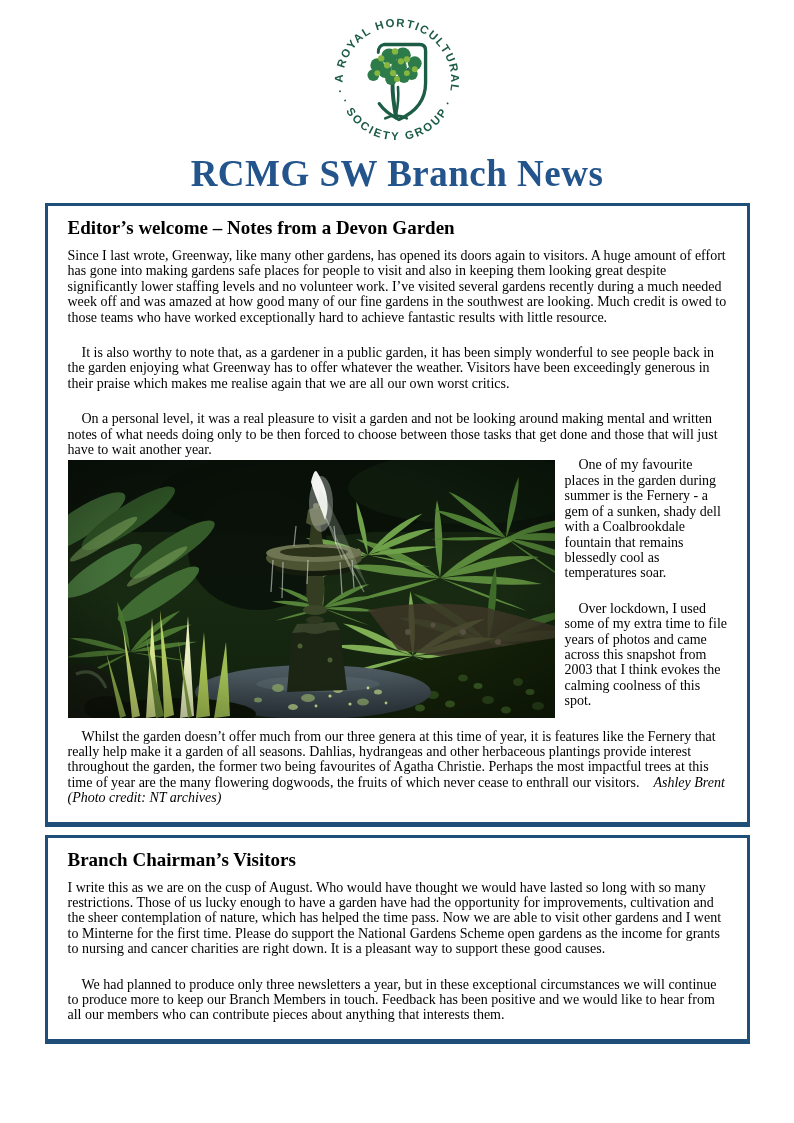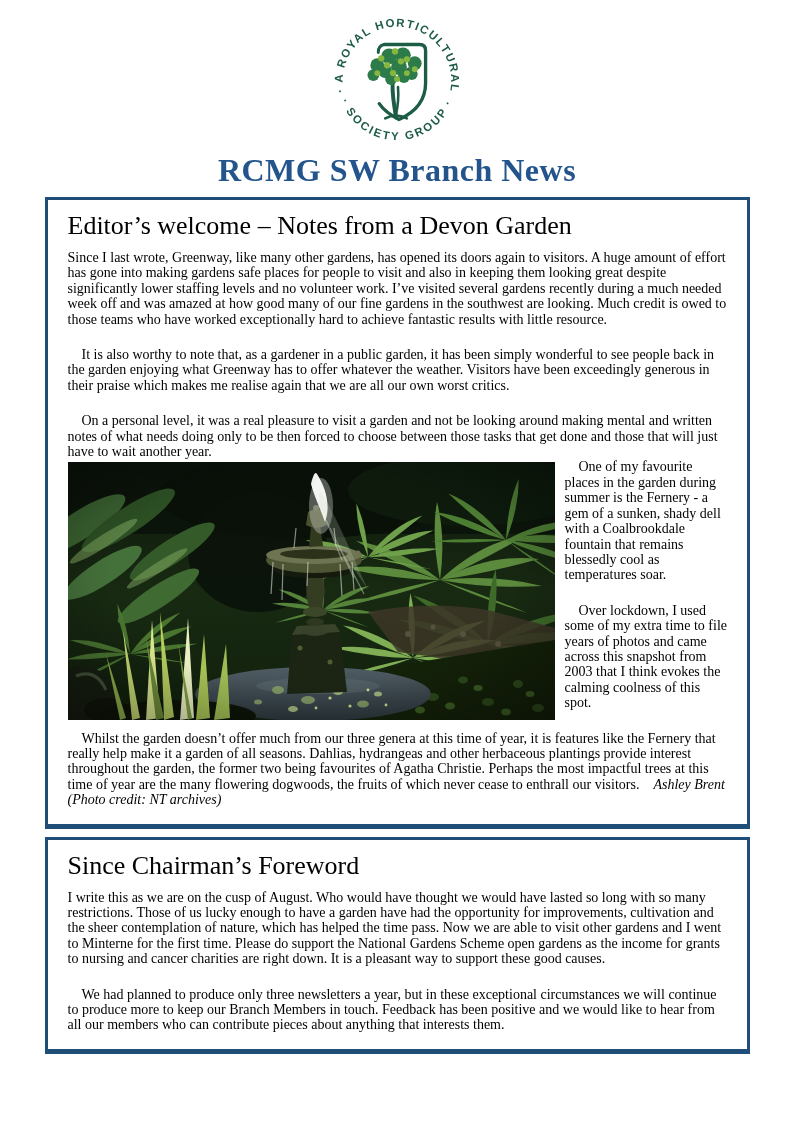--- a/index.html
+++ b/index.html
@@ -16,31 +16,31 @@
   .page{width:794px;height:1123px;position:relative;padding-top:12px;}
   .logo{display:block;margin:0 auto;}
   .arc-text{
     font-family:"Liberation Sans","DejaVu Sans",sans-serif;
     font-weight:bold;fill:var(--logo-green);
   }
   .arc-top{font-size:11.6px;letter-spacing:1.6px;}
   .arc-bottom{font-size:11.6px;letter-spacing:2.2px;}
   h1.title{
     text-align:center;color:var(--title-blue);
-    font-size:32px;font-weight:bold;letter-spacing:.5px;margin-top:2px;
+    font-size:37px;font-weight:bold;letter-spacing:.5px;margin-top:2px;
   }
   .subtitle{text-align:center;font-size:23px;margin-top:9px;}
   .section{
     width:705px;margin:8px auto 0;
     border:3px solid var(--accent-navy);border-bottom-width:5px;
     padding:11px 19px 16px 20px;
     background:#fff;
   }
   .section::after{content:"";display:block;clear:both;}
-  .section h2{font-size:26px;font-weight:normal;margin:0 0 9px;}
+  .section h2{font-size:19px;font-weight:bold;margin:0 0 9px;}
   .section p{font-size:14px;line-height:15.4px;margin:20px 0 0;}
   .section p.first{margin-top:0;}
   .section p.ind{text-indent:14px;}
   .photo{
     float:left;width:487px;height:258px;margin:3px 10px 5px 0;
     display:block;
   }
   .credit{font-style:italic;margin-left:14px;}
 </style>
 </head>
@@ -268,18 +268,18 @@
 
       <rect width="487" height="258" fill="url(#vig)"></rect>
     </svg>
 
     <p class="ind first">One of my favourite places in the garden during summer is the Fernery - a gem of a sunken, shady dell with a Coalbrookdale fountain that remains blessedly cool as temperatures soar.</p>
     <p class="ind">Over lockdown, I used some of my extra time to file years of photos and came across this snapshot from 2003 that I think evokes the calming coolness of this spot.</p>
     <p class="ind"><span>Whilst the garden doesn’t offer much from our three genera at this time of year, it is features like the Fernery that really help make it a garden of all seasons. Dahlias, hydrangeas and other herbaceous plantings provide interest throughout the garden, the former two being favourites of Agatha Christie. Perhaps the most impactful trees at this time of year are the many flowering dogwoods, the fruits of which never cease to enthrall our visitors.</span><i class="credit">Ashley Brent (Photo credit: NT archives)</i></p>
   </div>
 
   <div class="section">
-    <h2>Since Chairman’s Foreword</h2>
+    <h2>Branch Chairman’s Visitors</h2>
     <p class="first">I write this as we are on the cusp of August. Who would have thought we would have lasted so long with so many restrictions. Those of us lucky enough to have a garden have had the opportunity for improvements, cultivation and the sheer contemplation of nature, which has helped the time pass.  Now we are able to visit other gardens and I went to Minterne for the first time. Please do support the National Gardens Scheme open gardens as the income for grants to nursing and cancer charities are right down. It is a pleasant way to support these good causes.</p>
     <p class="ind">We had planned to produce only three newsletters a year, but in these exceptional circumstances we will continue to produce more to keep our Branch Members in touch. Feedback has been positive and we would like to hear from all our members who can contribute pieces about anything that interests them.</p>
   </div>
 
 </div>
 
 </body></html>

